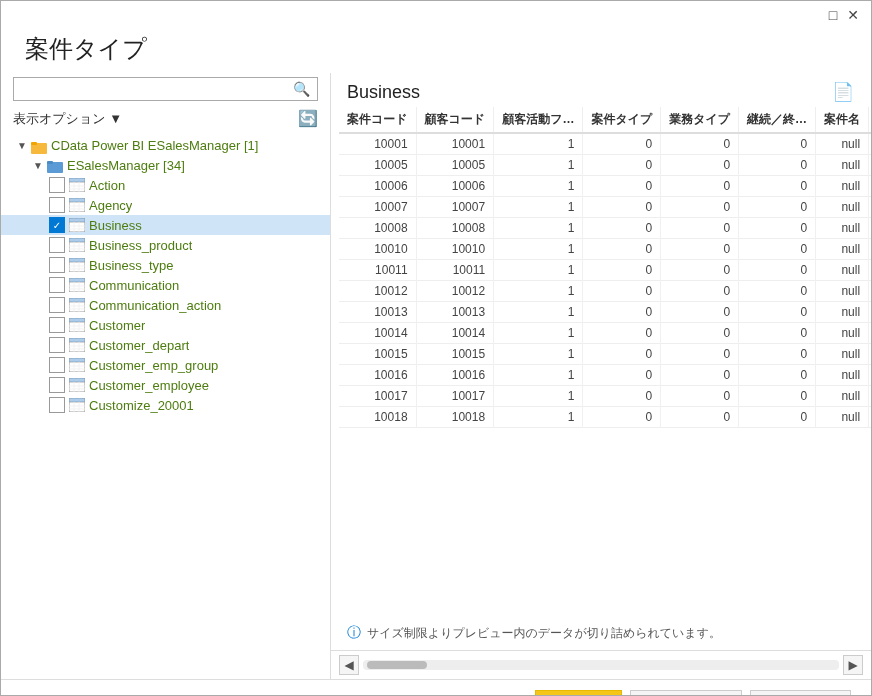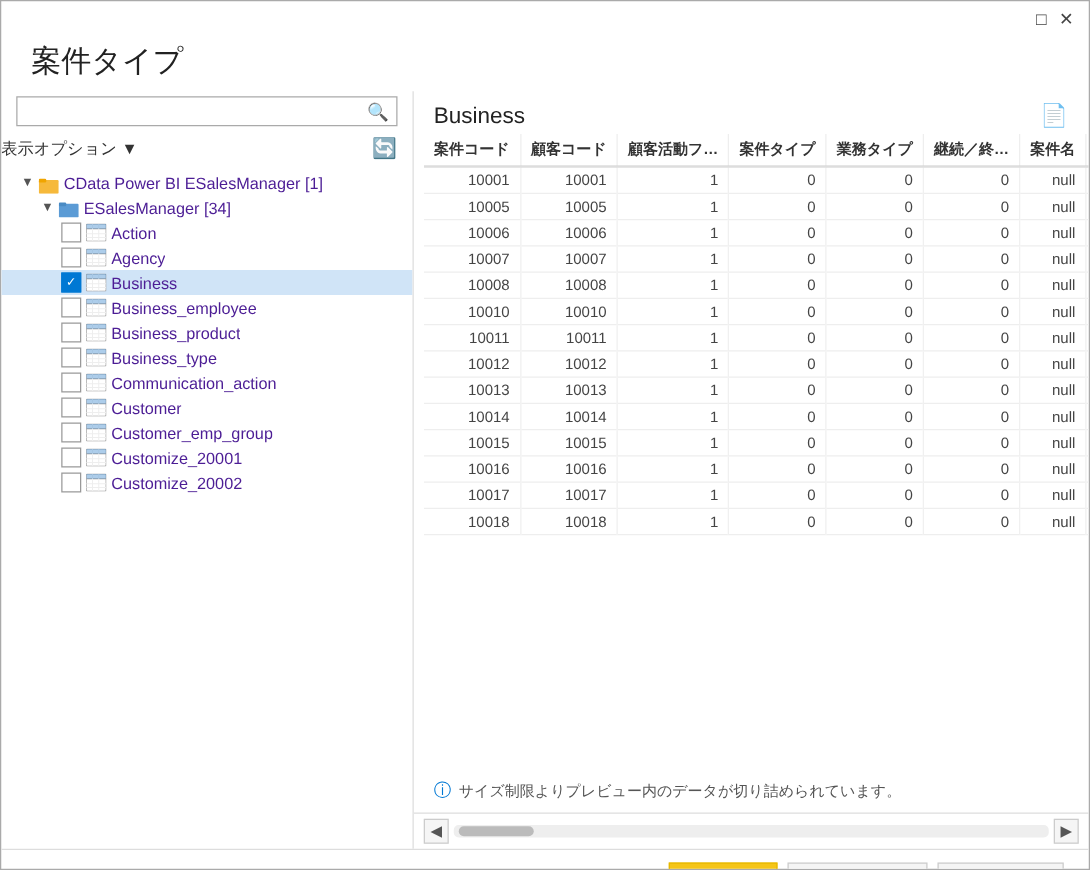--- a/index.html
+++ b/index.html
@@ -63,21 +63,21 @@
       font-size: 13px;
     }
     .search-icon {
       color: #555;
       font-size: 14px;
     }
     .options-row {
       display: flex;
       align-items: center;
       justify-content: space-between;
-      padding: 2px 12px 6px 0;
+      padding: 2px 12px 6px 12px;
     }
     .options-label {
       color: #333;
       font-size: 13px;
       cursor: pointer;
       display: flex;
       align-items: center;
       gap: 3px;
     }
     .refresh-icon {
@@ -146,21 +146,21 @@
       height: 14px;
       margin-right: 4px;
       flex-shrink: 0;
       display: inline-flex;
       align-items: center;
       justify-content: center;
     }
     .table-icon svg { vertical-align: middle; }
     .item-label {
       font-size: 13px;
-      color: #4c1d95;
+      color: #4d7c0f;
       overflow: hidden;
       text-overflow: ellipsis;
     }
     
     .right-panel {
       flex: 1;
       display: flex;
       flex-direction: column;
       overflow: hidden;
     }
@@ -389,35 +389,20 @@
                 <svg width="16" height="14" viewBox="0 0 16 14">
     <rect x="0" y="0" width="16" height="14" rx="1" fill="#fff" stroke="#999" stroke-width="1"></rect>
     <line x1="0" y1="4" x2="16" y2="4" stroke="#999" stroke-width="0.8"></line>
     <line x1="0" y1="8" x2="16" y2="8" stroke="#eee" stroke-width="0.8"></line>
     <line x1="0" y1="11" x2="16" y2="11" stroke="#eee" stroke-width="0.8"></line>
     <line x1="5" y1="0" x2="5" y2="14" stroke="#eee" stroke-width="0.8"></line>
     <line x1="10" y1="0" x2="10" y2="14" stroke="#eee" stroke-width="0.8"></line>
     <rect x="0" y="0" width="16" height="4" rx="1" fill="#5B9BD5" opacity="0.5"></rect>
   </svg>
               </span>
-              <span class="item-label">Business_employee</span>
-            </div>
-            <div class="tree-item indent-3">
-              <div class="checkbox-wrap"></div>
-              <span class="table-icon">
-                <svg width="16" height="14" viewBox="0 0 16 14">
-    <rect x="0" y="0" width="16" height="14" rx="1" fill="#fff" stroke="#999" stroke-width="1"></rect>
-    <line x1="0" y1="4" x2="16" y2="4" stroke="#999" stroke-width="0.8"></line>
-    <line x1="0" y1="8" x2="16" y2="8" stroke="#eee" stroke-width="0.8"></line>
-    <line x1="0" y1="11" x2="16" y2="11" stroke="#eee" stroke-width="0.8"></line>
-    <line x1="5" y1="0" x2="5" y2="14" stroke="#eee" stroke-width="0.8"></line>
-    <line x1="10" y1="0" x2="10" y2="14" stroke="#eee" stroke-width="0.8"></line>
-    <rect x="0" y="0" width="16" height="4" rx="1" fill="#5B9BD5" opacity="0.5"></rect>
-  </svg>
-              </span>
               <span class="item-label">Business_product</span>
             </div>
             <div class="tree-item indent-3">
               <div class="checkbox-wrap"></div>
               <span class="table-icon">
                 <svg width="16" height="14" viewBox="0 0 16 14">
     <rect x="0" y="0" width="16" height="14" rx="1" fill="#fff" stroke="#999" stroke-width="1"></rect>
     <line x1="0" y1="4" x2="16" y2="4" stroke="#999" stroke-width="0.8"></line>
     <line x1="0" y1="8" x2="16" y2="8" stroke="#eee" stroke-width="0.8"></line>
     <line x1="0" y1="11" x2="16" y2="11" stroke="#eee" stroke-width="0.8"></line>
@@ -434,20 +419,35 @@
                 <svg width="16" height="14" viewBox="0 0 16 14">
     <rect x="0" y="0" width="16" height="14" rx="1" fill="#fff" stroke="#999" stroke-width="1"></rect>
     <line x1="0" y1="4" x2="16" y2="4" stroke="#999" stroke-width="0.8"></line>
     <line x1="0" y1="8" x2="16" y2="8" stroke="#eee" stroke-width="0.8"></line>
     <line x1="0" y1="11" x2="16" y2="11" stroke="#eee" stroke-width="0.8"></line>
     <line x1="5" y1="0" x2="5" y2="14" stroke="#eee" stroke-width="0.8"></line>
     <line x1="10" y1="0" x2="10" y2="14" stroke="#eee" stroke-width="0.8"></line>
     <rect x="0" y="0" width="16" height="4" rx="1" fill="#5B9BD5" opacity="0.5"></rect>
   </svg>
               </span>
+              <span class="item-label">Communication</span>
+            </div>
+            <div class="tree-item indent-3">
+              <div class="checkbox-wrap"></div>
+              <span class="table-icon">
+                <svg width="16" height="14" viewBox="0 0 16 14">
+    <rect x="0" y="0" width="16" height="14" rx="1" fill="#fff" stroke="#999" stroke-width="1"></rect>
+    <line x1="0" y1="4" x2="16" y2="4" stroke="#999" stroke-width="0.8"></line>
+    <line x1="0" y1="8" x2="16" y2="8" stroke="#eee" stroke-width="0.8"></line>
+    <line x1="0" y1="11" x2="16" y2="11" stroke="#eee" stroke-width="0.8"></line>
+    <line x1="5" y1="0" x2="5" y2="14" stroke="#eee" stroke-width="0.8"></line>
+    <line x1="10" y1="0" x2="10" y2="14" stroke="#eee" stroke-width="0.8"></line>
+    <rect x="0" y="0" width="16" height="4" rx="1" fill="#5B9BD5" opacity="0.5"></rect>
+  </svg>
+              </span>
               <span class="item-label">Communication_action</span>
             </div>
             <div class="tree-item indent-3">
               <div class="checkbox-wrap"></div>
               <span class="table-icon">
                 <svg width="16" height="14" viewBox="0 0 16 14">
     <rect x="0" y="0" width="16" height="14" rx="1" fill="#fff" stroke="#999" stroke-width="1"></rect>
     <line x1="0" y1="4" x2="16" y2="4" stroke="#999" stroke-width="0.8"></line>
     <line x1="0" y1="8" x2="16" y2="8" stroke="#eee" stroke-width="0.8"></line>
     <line x1="0" y1="11" x2="16" y2="11" stroke="#eee" stroke-width="0.8"></line>
@@ -464,51 +464,66 @@
                 <svg width="16" height="14" viewBox="0 0 16 14">
     <rect x="0" y="0" width="16" height="14" rx="1" fill="#fff" stroke="#999" stroke-width="1"></rect>
     <line x1="0" y1="4" x2="16" y2="4" stroke="#999" stroke-width="0.8"></line>
     <line x1="0" y1="8" x2="16" y2="8" stroke="#eee" stroke-width="0.8"></line>
     <line x1="0" y1="11" x2="16" y2="11" stroke="#eee" stroke-width="0.8"></line>
     <line x1="5" y1="0" x2="5" y2="14" stroke="#eee" stroke-width="0.8"></line>
     <line x1="10" y1="0" x2="10" y2="14" stroke="#eee" stroke-width="0.8"></line>
     <rect x="0" y="0" width="16" height="4" rx="1" fill="#5B9BD5" opacity="0.5"></rect>
   </svg>
               </span>
+              <span class="item-label">Customer_depart</span>
+            </div>
+            <div class="tree-item indent-3">
+              <div class="checkbox-wrap"></div>
+              <span class="table-icon">
+                <svg width="16" height="14" viewBox="0 0 16 14">
+    <rect x="0" y="0" width="16" height="14" rx="1" fill="#fff" stroke="#999" stroke-width="1"></rect>
+    <line x1="0" y1="4" x2="16" y2="4" stroke="#999" stroke-width="0.8"></line>
+    <line x1="0" y1="8" x2="16" y2="8" stroke="#eee" stroke-width="0.8"></line>
+    <line x1="0" y1="11" x2="16" y2="11" stroke="#eee" stroke-width="0.8"></line>
+    <line x1="5" y1="0" x2="5" y2="14" stroke="#eee" stroke-width="0.8"></line>
+    <line x1="10" y1="0" x2="10" y2="14" stroke="#eee" stroke-width="0.8"></line>
+    <rect x="0" y="0" width="16" height="4" rx="1" fill="#5B9BD5" opacity="0.5"></rect>
+  </svg>
+              </span>
               <span class="item-label">Customer_emp_group</span>
             </div>
             <div class="tree-item indent-3">
               <div class="checkbox-wrap"></div>
               <span class="table-icon">
                 <svg width="16" height="14" viewBox="0 0 16 14">
     <rect x="0" y="0" width="16" height="14" rx="1" fill="#fff" stroke="#999" stroke-width="1"></rect>
     <line x1="0" y1="4" x2="16" y2="4" stroke="#999" stroke-width="0.8"></line>
     <line x1="0" y1="8" x2="16" y2="8" stroke="#eee" stroke-width="0.8"></line>
     <line x1="0" y1="11" x2="16" y2="11" stroke="#eee" stroke-width="0.8"></line>
     <line x1="5" y1="0" x2="5" y2="14" stroke="#eee" stroke-width="0.8"></line>
     <line x1="10" y1="0" x2="10" y2="14" stroke="#eee" stroke-width="0.8"></line>
     <rect x="0" y="0" width="16" height="4" rx="1" fill="#5B9BD5" opacity="0.5"></rect>
   </svg>
               </span>
+              <span class="item-label">Customer_employee</span>
+            </div>
+            <div class="tree-item indent-3">
+              <div class="checkbox-wrap"></div>
+              <span class="table-icon">
+                <svg width="16" height="14" viewBox="0 0 16 14">
+    <rect x="0" y="0" width="16" height="14" rx="1" fill="#fff" stroke="#999" stroke-width="1"></rect>
+    <line x1="0" y1="4" x2="16" y2="4" stroke="#999" stroke-width="0.8"></line>
+    <line x1="0" y1="8" x2="16" y2="8" stroke="#eee" stroke-width="0.8"></line>
+    <line x1="0" y1="11" x2="16" y2="11" stroke="#eee" stroke-width="0.8"></line>
+    <line x1="5" y1="0" x2="5" y2="14" stroke="#eee" stroke-width="0.8"></line>
+    <line x1="10" y1="0" x2="10" y2="14" stroke="#eee" stroke-width="0.8"></line>
+    <rect x="0" y="0" width="16" height="4" rx="1" fill="#5B9BD5" opacity="0.5"></rect>
+  </svg>
+              </span>
               <span class="item-label">Customize_20001</span>
-            </div>
-            <div class="tree-item indent-3">
-              <div class="checkbox-wrap"></div>
-              <span class="table-icon">
-                <svg width="16" height="14" viewBox="0 0 16 14">
-    <rect x="0" y="0" width="16" height="14" rx="1" fill="#fff" stroke="#999" stroke-width="1"></rect>
-    <line x1="0" y1="4" x2="16" y2="4" stroke="#999" stroke-width="0.8"></line>
-    <line x1="0" y1="8" x2="16" y2="8" stroke="#eee" stroke-width="0.8"></line>
-    <line x1="0" y1="11" x2="16" y2="11" stroke="#eee" stroke-width="0.8"></line>
-    <line x1="5" y1="0" x2="5" y2="14" stroke="#eee" stroke-width="0.8"></line>
-    <line x1="10" y1="0" x2="10" y2="14" stroke="#eee" stroke-width="0.8"></line>
-    <rect x="0" y="0" width="16" height="4" rx="1" fill="#5B9BD5" opacity="0.5"></rect>
-  </svg>
-              </span>
-              <span class="item-label">Customize_20002</span>
             </div>
           </div>
       </div>
     </div>
   </div>
 
   <div class="right-panel">
 
     <div class="preview-header">
       <span class="preview-title">Business</span>

